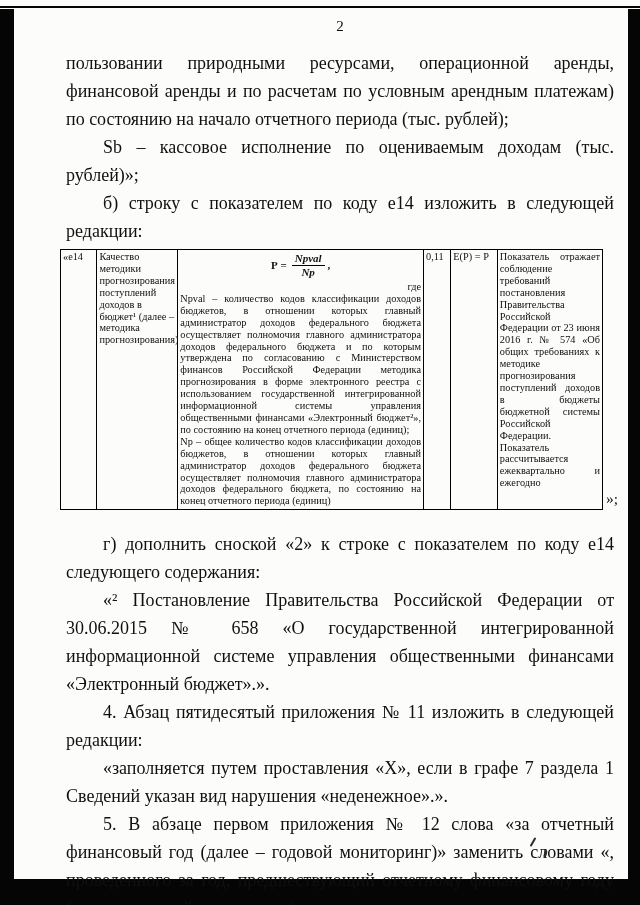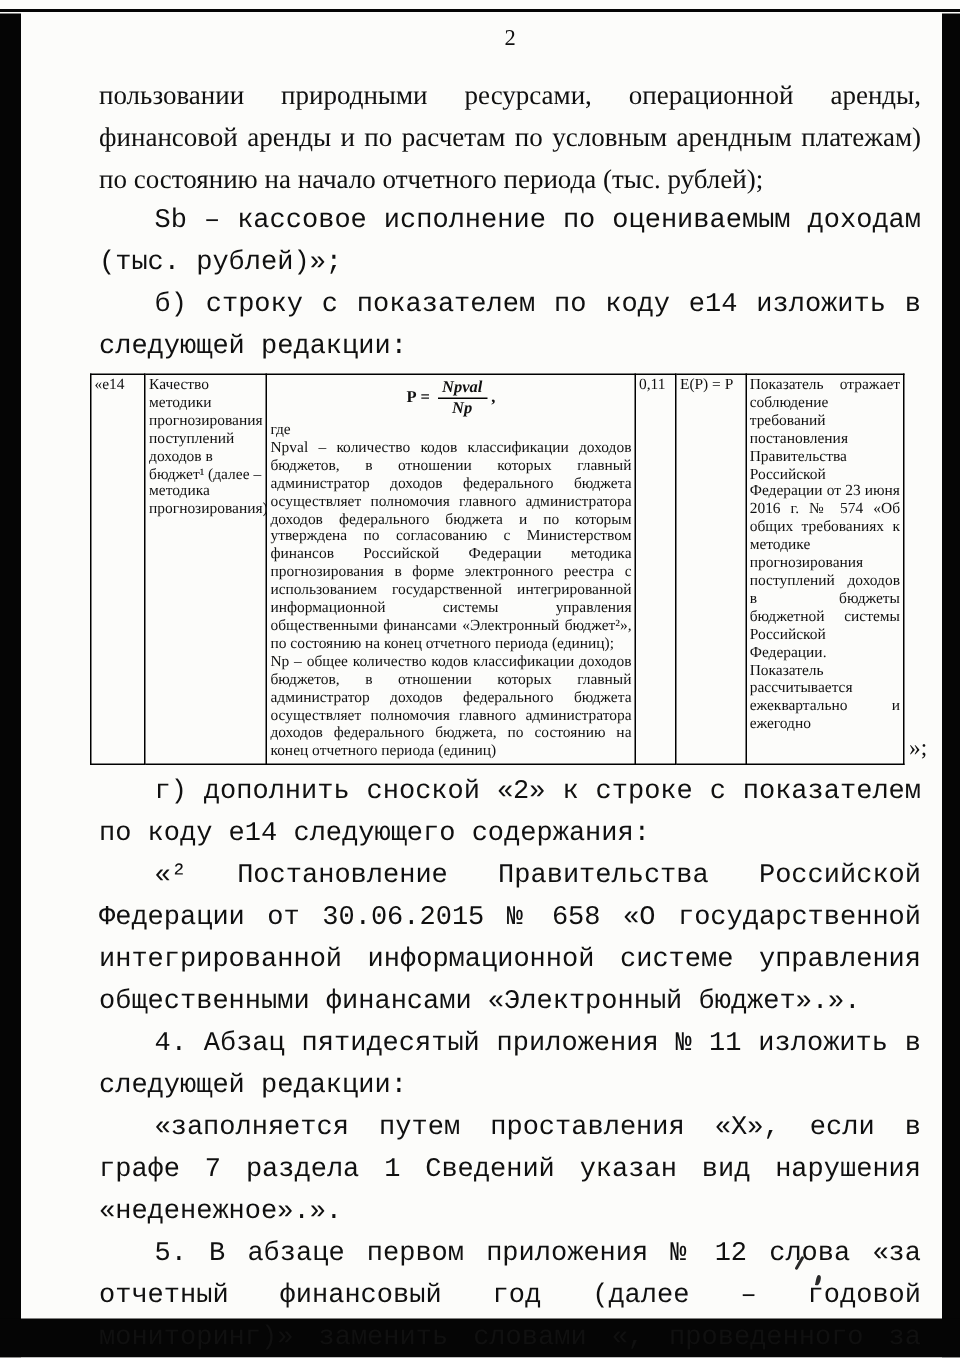--- a/index.html
+++ b/index.html
@@ -33,26 +33,26 @@
     font-size: 15px;
     line-height: 20px;
     margin-bottom: 13px;
   }
   .para {
     margin: 0;
     font-size: 18px;
     line-height: 28px;
     text-align: justify;
   }
-  .para.indent { text-indent: 37px; font-family: Liberation Mono, monospace; }
+  .para.indent { text-indent: 37px; }
 
   
   .table-wrap {
     position: relative;
-    margin: 4px 0 4px -6px;
+    margin: 4px 0 20px -6px;
     width: 560px;
   }
   table.doc-table {
     border-collapse: collapse;
     table-layout: fixed;
     width: 543px;
     font-size: 10.3px;
     line-height: 11.9px;
   }
   .doc-table td {
@@ -77,21 +77,21 @@
   .frac {
     display: inline-block;
     vertical-align: -0.62em;
     text-align: center;
     margin: 0 3px 0 5px;
     line-height: 11px;
     font-style: italic;
   }
   .frac .fnum { display: block; border-bottom: 1px solid #000; padding: 0 3px 1px 3px; }
   .frac .fden { display: block; padding-top: 1px; }
-  .where-label { text-align: left; }
+  .where-label { text-align: right; }
   .cell-text { text-align: justify; }
 
   .table-closing {
     position: absolute;
     left: 546px;
     bottom: 2px;
     font-size: 15.5px;
   }
 
   

